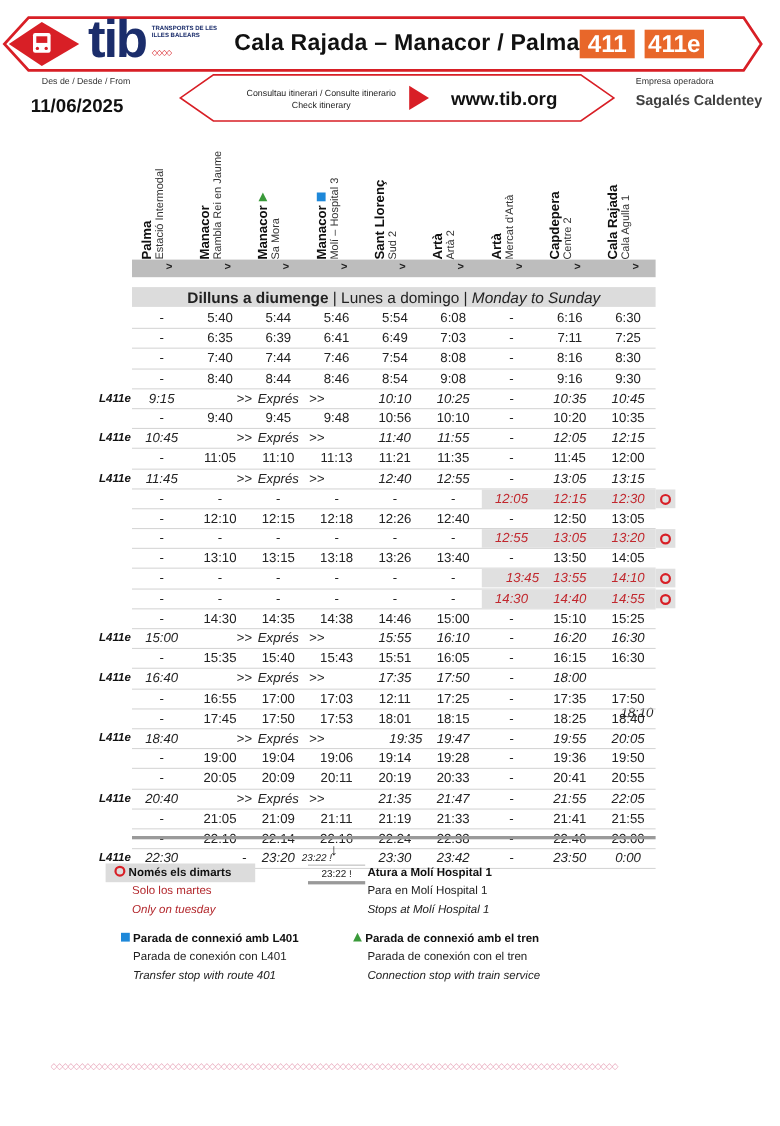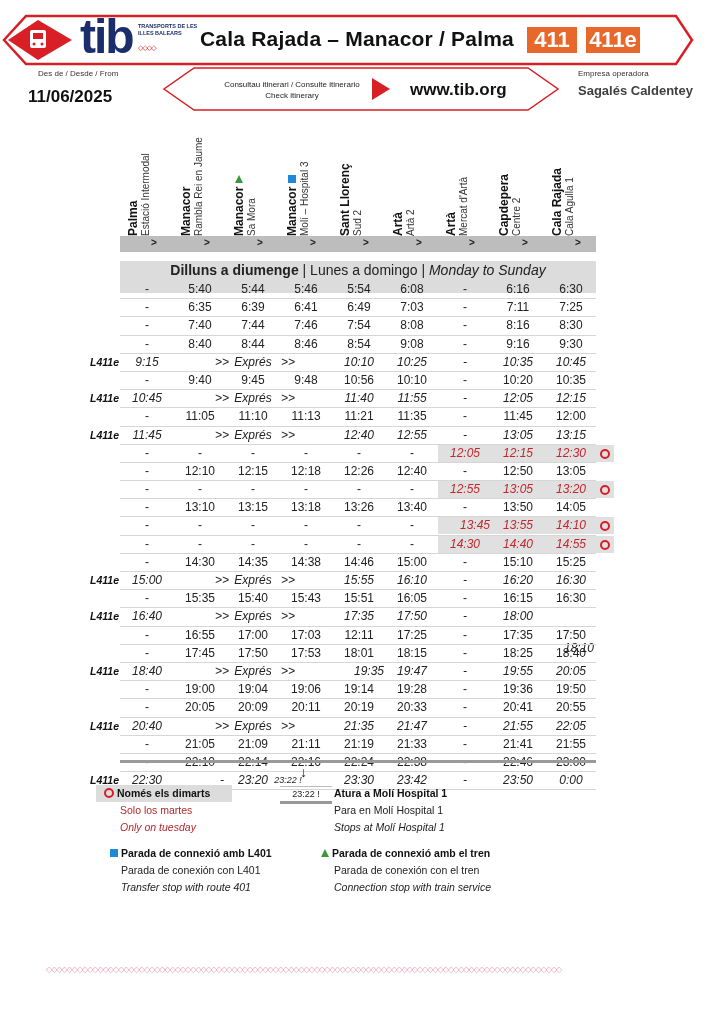--- a/index.html
+++ b/index.html
@@ -1,34 +1,34 @@
 <!DOCTYPE html>
 <html><head>
 <meta charset="utf-8">
 <style>
   html,body{margin:0;padding:0;background:#fff;}
   body{width:709px;height:1024px;position:relative;overflow:hidden;font-family:"Liberation Sans",sans-serif;color:#222;}
   .abs{position:absolute;}
   
   .banner{left:0;top:14px;width:694px;height:52px;}
-  .title{left:200px;top:27px;font-size:21px;font-weight:bold;color:#111;letter-spacing:0.2px;}
+  .title{left:213px;top:27px;font-size:21px;font-weight:bold;color:#111;letter-spacing:0.2px;}
   .badge{top:27px;height:26px;background:#e8672a;color:#fff;font-weight:bold;font-size:22px;line-height:26px;text-align:center;}
   .lbl-small{font-size:8px;color:#333;}
   .date{left:28px;top:87px;font-size:17px;font-weight:bold;color:#111;}
   .operator{left:578px;top:83px;font-size:13px;font-weight:bold;color:#404040;}
   .consult{left:212px;top:79px;width:160px;font-size:8px;text-align:center;line-height:11px;color:#222;}
   .url{left:410px;top:80px;font-size:17px;font-weight:bold;color:#111;}
   
   .colhead{position:absolute;top:132px;height:104px;width:40px;}
   .colhead .rot{position:absolute;left:0;bottom:0;transform-origin:left bottom;transform:rotate(-90deg) translateY(100%);white-space:nowrap;width:104px;}
   .colhead .stop{font-weight:bold;font-size:12px;color:#111;display:block;line-height:13px;}
   .colhead .sub{font-size:10px;color:#333;display:block;line-height:11px;}
   .arrowbar{left:120px;top:236px;width:476px;height:16px;background:#bdbdbd;}
   .arrowbar span{position:absolute;top:1px;font-size:10px;font-weight:bold;color:#222;}
-  .daysbar{left:120px;top:261px;width:476px;height:32px;background:#dcdcdc;font-size:14px;line-height:18px;color:#222;text-align:center;}
+  .daysbar{left:120px;top:261px;width:476px;height:18px;background:#dcdcdc;font-size:14px;line-height:18px;color:#222;text-align:center;}
   .daysbar b{font-weight:bold;}
   
   .tbl{left:120px;top:281px;width:476px;}
   .row{position:relative;height:17.2px;border-bottom:1px solid #d6d6d6;font-size:12px;line-height:17px;}
   .row .c{position:absolute;top:0;width:50px;text-align:center;color:#222;}
   .row.exp .c{font-style:italic;}
   .row .lab{position:absolute;left:-30px;font-weight:bold;font-style:italic;font-size:10.5px;color:#111;}
   .row .hl{position:absolute;left:318px;top:0;width:158px;height:17px;background:#e0e0e0;}
   .row.tue .c.red{color:#c1272d;font-style:italic;}
   .row .ring{position:absolute;left:476px;top:0;width:18px;height:17px;background:#e0e0e0;}

